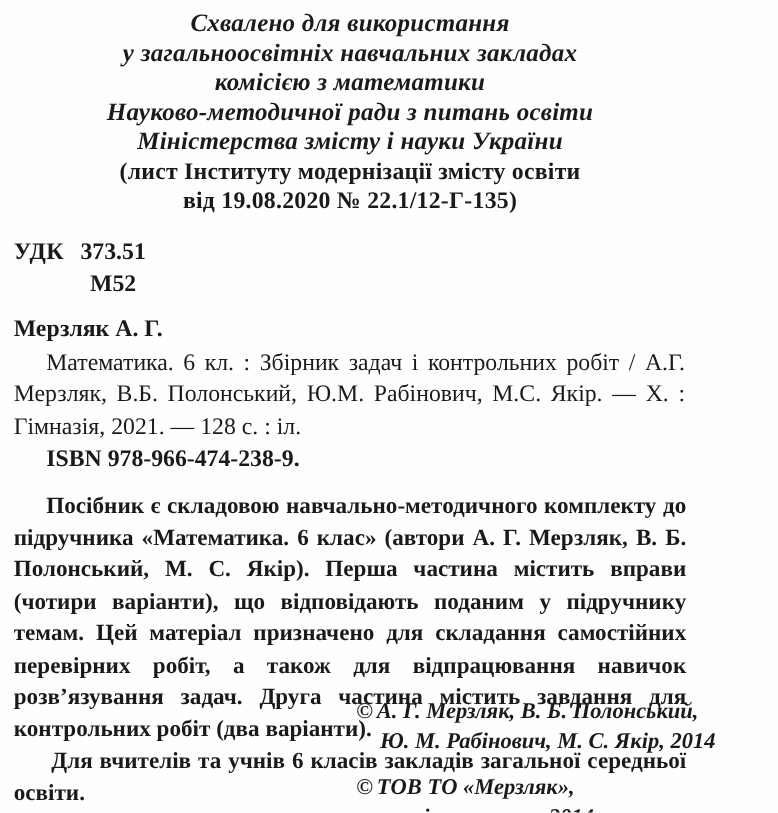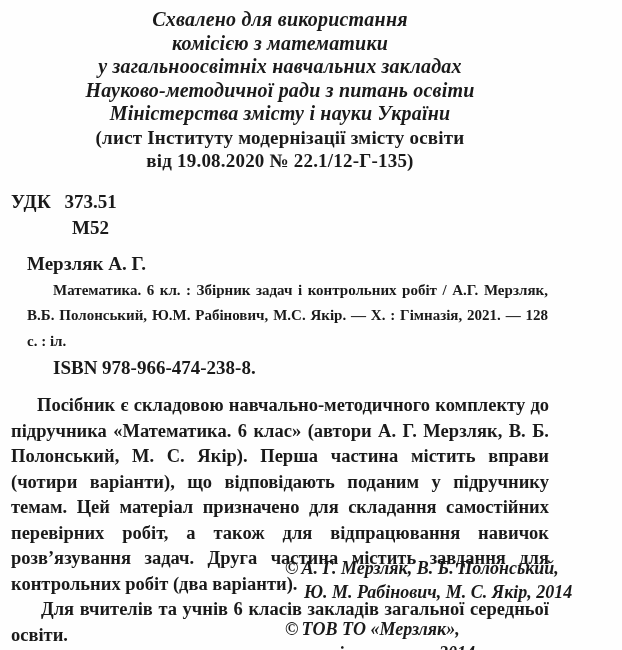--- a/index.html
+++ b/index.html
@@ -56,30 +56,29 @@
   }
   .udc-line .udc-label { letter-spacing: 0.5px; }
   .udc-line .udc-code { margin-left: 13px; text-align: right; }
   .udc-sub { padding-left: 61px; }
 
   
   .biblio {
     margin-top: 10px;
     padding-left: 11px;
     padding-right: 12px;
-    margin-left: 16px;
   }
   .biblio .author-head {
     font-weight: bold;
     font-size: 19px;
     line-height: 25px;
   }
   .biblio .desc {
-    font-weight: bold;
-    font-size: 15px;
+    font-weight: normal;
+    font-size: 19px;
     line-height: 25.5px;
     text-align: justify;
     text-indent: 26px;
     margin-top: 2px;
   }
   .biblio .isbn {
     font-weight: bold;
     font-size: 19px;
     line-height: 25px;
     padding-left: 26px;
@@ -117,39 +116,39 @@
   .copyright .cline.indent { padding-left: 19px; }
   .copyright .csym { margin-right: 3px; }
 </style>
 </head>
 <body>
 
 <div class="page">
 
   <div class="approval">
     <div class="ln ital">Схвалено для використання</div>
+    <div class="ln ital">у загальноосвітніх навчальних закладах</div>
     <div class="ln ital">комісією з математики</div>
-    <div class="ln ital">у загальноосвітніх навчальних закладах</div>
     <div class="ln ital">Науково-методичної ради з питань освіти</div>
     <div class="ln ital">Міністерства змісту і науки України</div>
     <div class="ln upright">(лист Інституту модернізації змісту освіти</div>
     <div class="ln upright">від 19.08.2020  № 22.1/12-Г-135)</div>
   </div>
 
   <div class="udc-block">
     <div class="udc-line">
       <span class="udc-label">УДК</span><span class="udc-code">373.51</span>
     </div>
     <div class="udc-sub">М52</div>
   </div>
 
   <div class="biblio">
     <div class="author-head">Мерзляк А. Г.</div>
     <div class="desc">Математика. 6 кл. : Збірник задач і контрольних робіт / А.Г. Мерзляк,  В.Б. Полонський,  Ю.М. Рабінович, М.С. Якір. — Х. : Гімназія, 2021. — 128 с. : іл.</div>
-    <div class="isbn">ISBN 978-966-474-238-8.</div>
+    <div class="isbn">ISBN 978-966-474-238-9.</div>
   </div>
 
   <div class="annotation">
     <p class="first">Посібник є складовою навчально-методичного комплекту до підручника «Математика. 6 клас» (автори А. Г. Мерзляк, В. Б. Полонський, М. С. Якір). Перша частина містить вправи (чотири варіанти), що відповідають поданим у підручнику темам. Цей матеріал призначено для складання самостійних перевірних робіт, а також для відпрацювання навичок розв’язування задач. Друга частина містить завдання для контрольних робіт (два варіанти).</p>
     <p class="second">Для вчителів та учнів 6 класів закладів загальної середньої освіти.</p>
   </div>
 
   <div class="copyright">
 
     <div class="cgroup">

